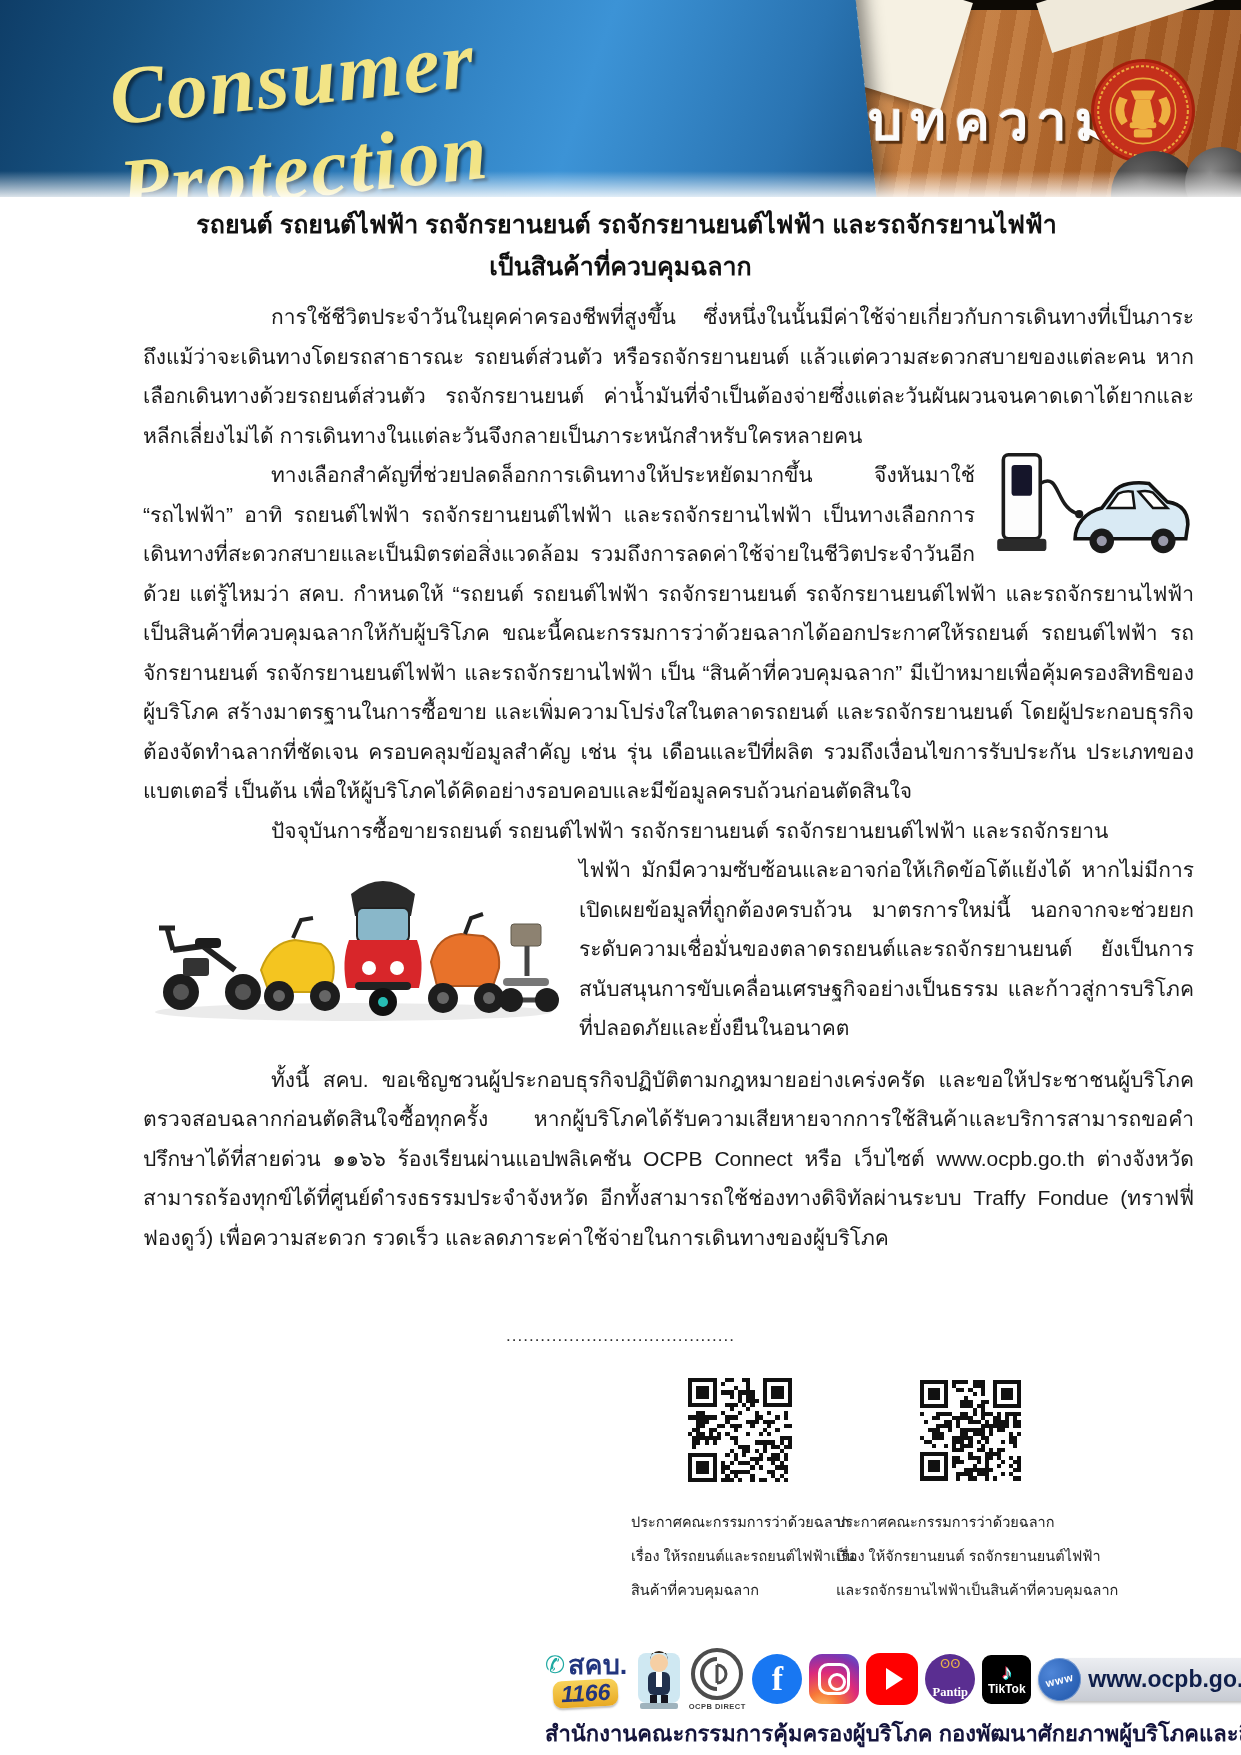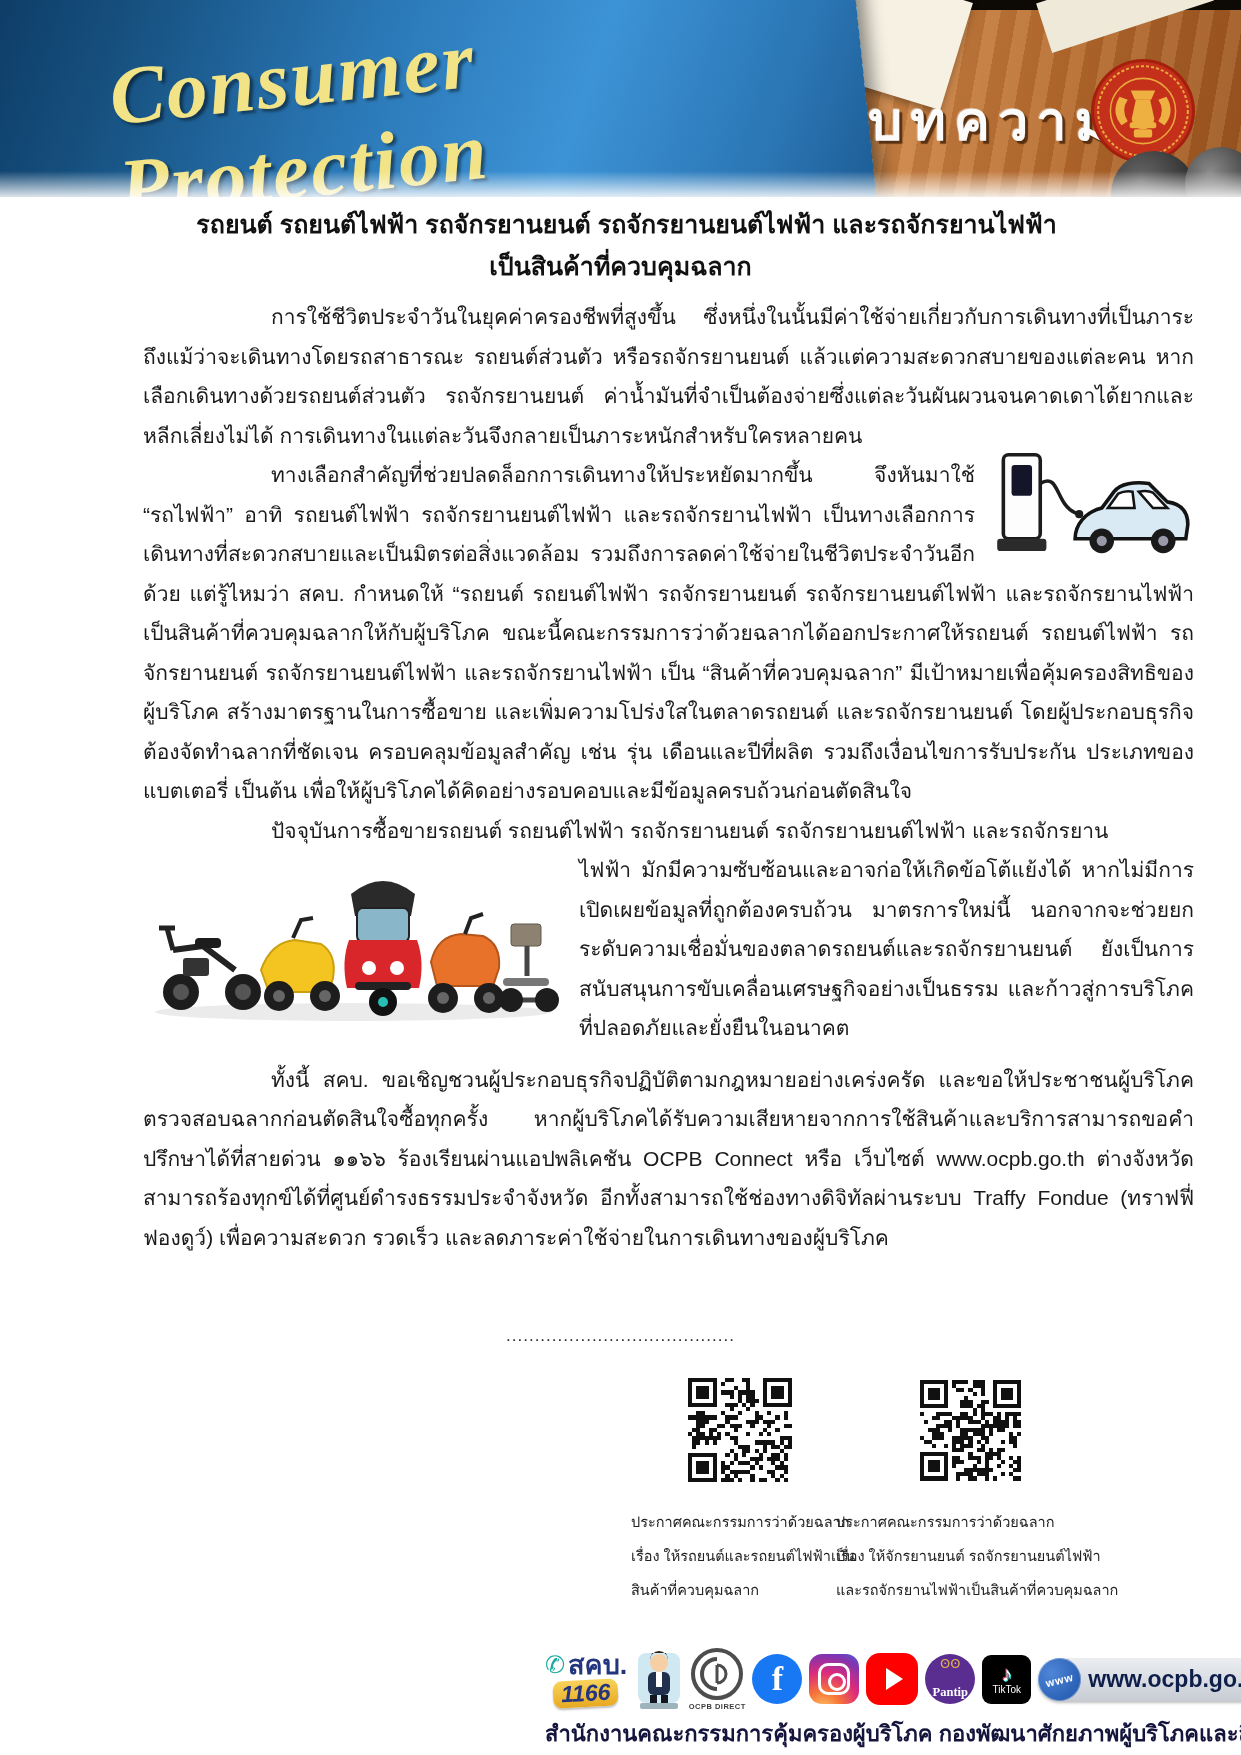--- a/index.html
+++ b/index.html
@@ -67,21 +67,21 @@
     background:radial-gradient(circle at 28% 110%, #fdc468 0%, #f77737 26%, #dd2a7b 56%, #8134af 82%, #515bd4 100%); }
   .ig::before { content:""; position:absolute; inset:9px; border:3px solid #fff; border-radius:10px; }
   .ig::after { content:""; position:absolute; left:50%; top:50%; width:12px; height:12px; margin:-6px 0 0 -6px; border:3px solid #fff; border-radius:50%; }
   .yt { width:52px; height:52px; border-radius:14px; background:#f00; display:flex; align-items:center; justify-content:center; }
   .yt .tri { width:0; height:0; border-left:17px solid #fff; border-top:11px solid transparent; border-bottom:11px solid transparent; margin-left:4px; }
   .pantip { background:#5a2e91; flex-direction:column; }
   .pantip .pt-glyph { color:#e8b24a; font-size:13px; line-height:10px; }
   .pantip .pt-label { color:#fff; font-weight:bold; font-size:12.5px; font-family:"Liberation Serif",serif;margin-top:16px; }
   .tiktok { width:49px; height:49px; border-radius:9px; background:#000; display:flex; flex-direction:column; align-items:center; justify-content:center; color:#fff; }
   .tiktok .tk-note { font-size:21px; line-height:20px; text-shadow:1px 1px 0 #25f4ee, -1px -1px 0 #fe2c55; }
-  .tiktok .tk-label { font-size:10px; font-weight:normal; }
+  .tiktok .tk-label { font-size:12px; font-weight:bold; }
   .www-pill { display:flex; align-items:center; height:43px; border-radius:23px; background:linear-gradient(#eceef2,#c7cbd3); box-shadow:0 2px 3px rgba(0,0,0,.25); padding-right:13px; }
   .globe { width:43px; height:43px; border-radius:50%; background:radial-gradient(circle at 35% 30%, #4f86d8, #2b62b5 70%); color:#fff; font-size:11px; font-weight:bold; display:flex; align-items:center; justify-content:center; transform:rotate(-14deg); letter-spacing:1px; margin-right:7px; box-shadow:inset 0 0 0 1px rgba(255,255,255,.3); }
   .site-label { font-size:23px; font-weight:bold; color:#0e1e4a; }
   .org-line { position:absolute; left:545px; top:1716px; width:670px; text-align:center; white-space:nowrap; font-size:22px; font-weight:bold; color:#14143c; }
 </style>
 </head>
 <body>
 
 <div class="page">
 

